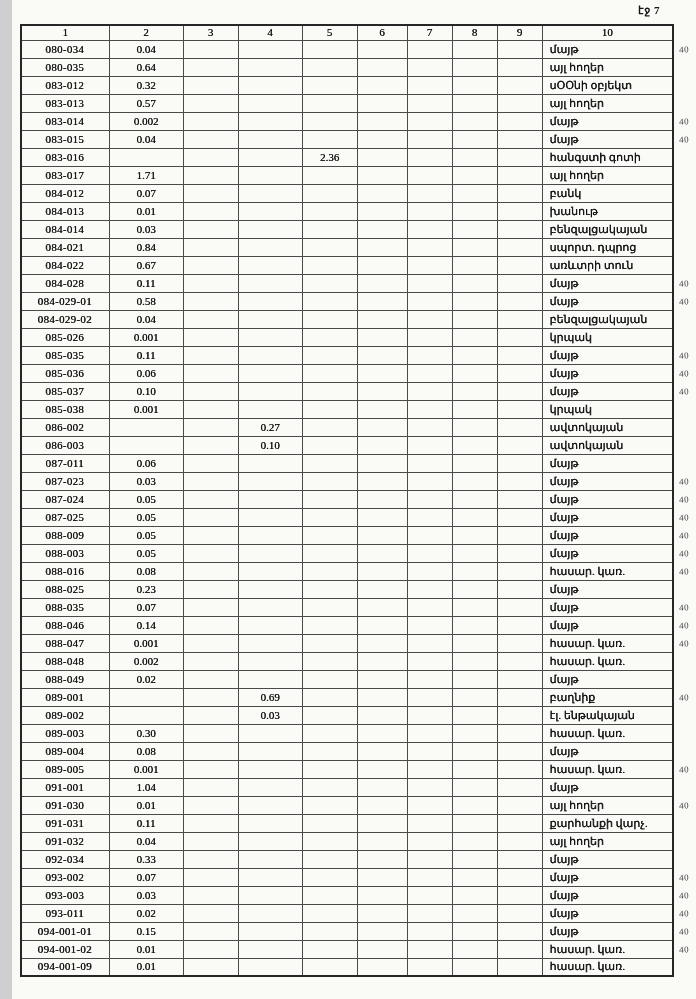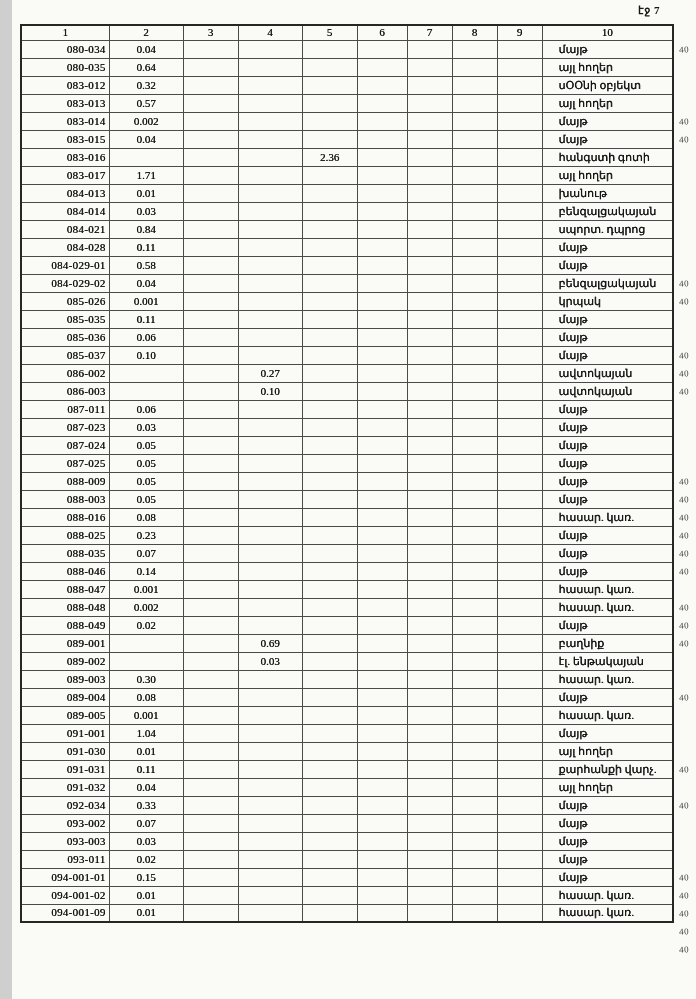--- a/index.html
+++ b/index.html
@@ -44,24 +44,24 @@
     font-weight: 400;
     text-align: center;
     padding: 0 2px;
     vertical-align: middle;
   }
   .grid td {
     height: 18px;
     vertical-align: bottom;
     padding: 0 3px 2px 3px;
   }
-  td.c1  { text-align: right; padding-left: 2px; letter-spacing: .3px; }
+  td.c1  { text-align: center; padding-left: 2px; letter-spacing: .3px; }
   td.c2, td.c3, td.c4, td.c5,
   td.c6, td.c7, td.c8, td.c9 { text-align: center; }
-  td.c10 { text-align: left; padding-left: 16px; }
+  td.c10 { text-align: left; padding-left: 7px; }
   .margin-note {
     position: absolute;
     left: 667px;
     width: 28px;
     font-size: 9px;
     color: #3d3d3d;
     transform: rotate(-3deg);
     letter-spacing: .5px;
   }
 </style>
@@ -189,20 +189,32 @@
           <td class="c3"></td>
           <td class="c4"></td>
           <td class="c5"></td>
           <td class="c6"></td>
           <td class="c7"></td>
           <td class="c8"></td>
           <td class="c9"></td>
           <td class="c10">այլ հողեր</td>
         </tr>
         <tr>
+          <td class="c1">084-012</td>
+          <td class="c2">0.07</td>
+          <td class="c3"></td>
+          <td class="c4"></td>
+          <td class="c5"></td>
+          <td class="c6"></td>
+          <td class="c7"></td>
+          <td class="c8"></td>
+          <td class="c9"></td>
+          <td class="c10">բանկ</td>
+        </tr>
+        <tr>
           <td class="c1">084-013</td>
           <td class="c2">0.01</td>
           <td class="c3"></td>
           <td class="c4"></td>
           <td class="c5"></td>
           <td class="c6"></td>
           <td class="c7"></td>
           <td class="c8"></td>
           <td class="c9"></td>
           <td class="c10">խանութ</td>
@@ -225,20 +237,32 @@
           <td class="c3"></td>
           <td class="c4"></td>
           <td class="c5"></td>
           <td class="c6"></td>
           <td class="c7"></td>
           <td class="c8"></td>
           <td class="c9"></td>
           <td class="c10">սպորտ. դպրոց</td>
         </tr>
         <tr>
+          <td class="c1">084-022</td>
+          <td class="c2">0.67</td>
+          <td class="c3"></td>
+          <td class="c4"></td>
+          <td class="c5"></td>
+          <td class="c6"></td>
+          <td class="c7"></td>
+          <td class="c8"></td>
+          <td class="c9"></td>
+          <td class="c10">առևտրի տուն</td>
+        </tr>
+        <tr>
           <td class="c1">084-028</td>
           <td class="c2">0.11</td>
           <td class="c3"></td>
           <td class="c4"></td>
           <td class="c5"></td>
           <td class="c6"></td>
           <td class="c7"></td>
           <td class="c8"></td>
           <td class="c9"></td>
           <td class="c10">մայթ</td>
@@ -307,20 +331,32 @@
           <td class="c1">085-037</td>
           <td class="c2">0.10</td>
           <td class="c3"></td>
           <td class="c4"></td>
           <td class="c5"></td>
           <td class="c6"></td>
           <td class="c7"></td>
           <td class="c8"></td>
           <td class="c9"></td>
           <td class="c10">մայթ</td>
+        </tr>
+        <tr>
+          <td class="c1">085-038</td>
+          <td class="c2">0.001</td>
+          <td class="c3"></td>
+          <td class="c4"></td>
+          <td class="c5"></td>
+          <td class="c6"></td>
+          <td class="c7"></td>
+          <td class="c8"></td>
+          <td class="c9"></td>
+          <td class="c10">կրպակ</td>
         </tr>
         <tr>
           <td class="c1">086-002</td>
           <td class="c2"></td>
           <td class="c3"></td>
           <td class="c4">0.27</td>
           <td class="c5"></td>
           <td class="c6"></td>
           <td class="c7"></td>
           <td class="c8"></td>

